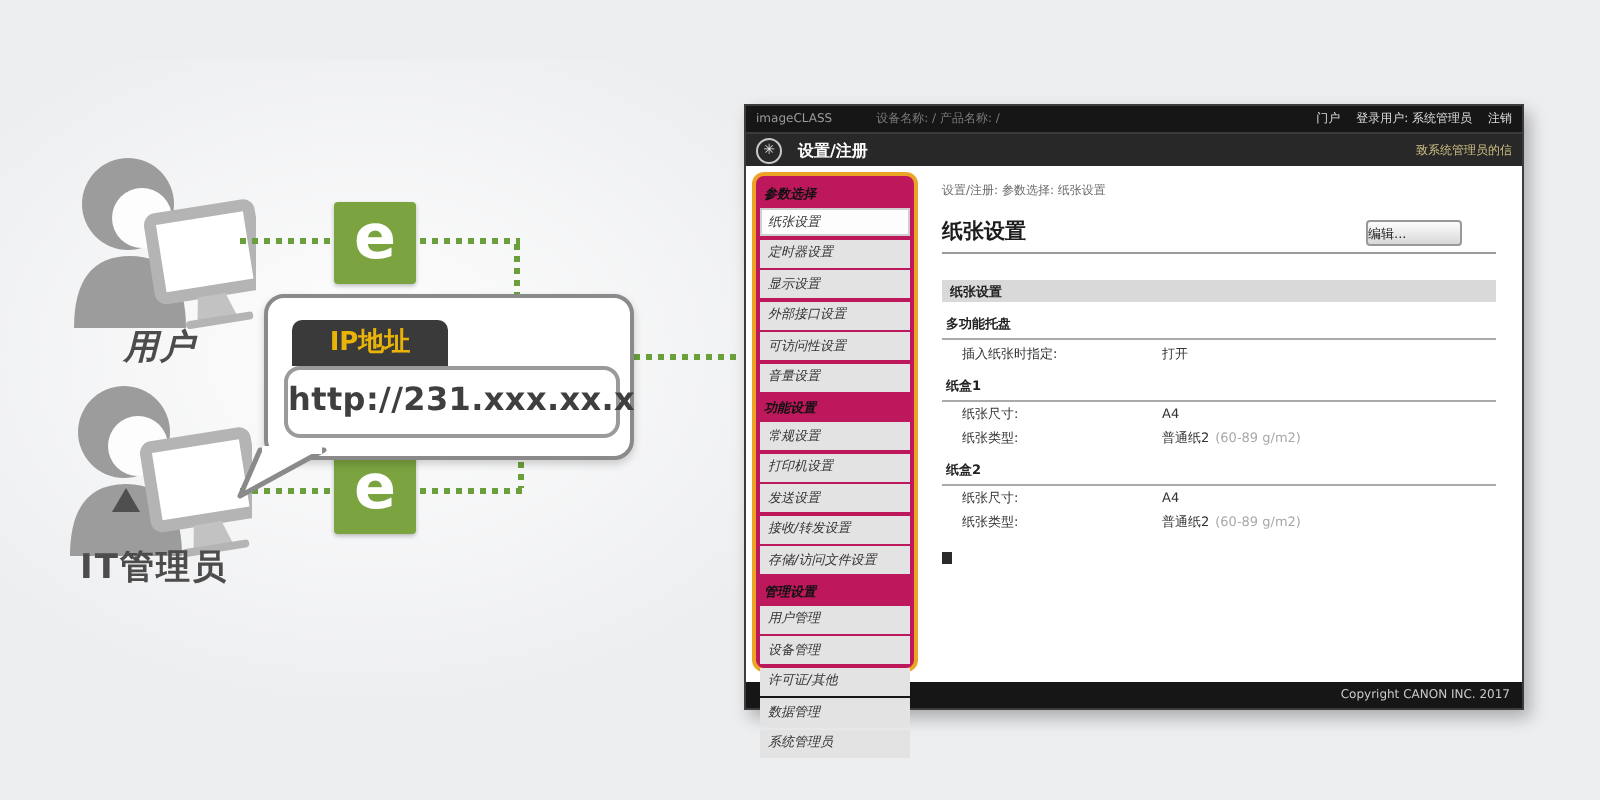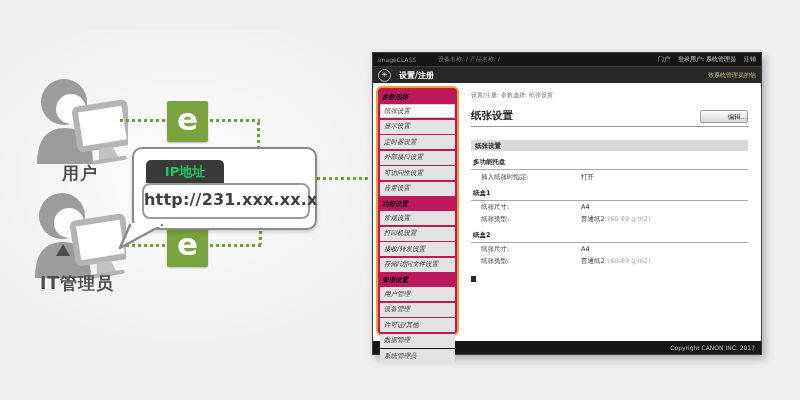--- a/index.html
+++ b/index.html
@@ -15,21 +15,21 @@
          display:flex;align-items:center;justify-content:center;
          box-shadow:0 1px 2px rgba(0,0,0,.25);}
   .e-box span{color:#fff;font-size:31px;font-weight:bold;line-height:1;transform:translateY(-2px);}
   .dot-h{position:absolute;height:3px;}
   .dot-v{position:absolute;width:3px;}
 
   .bubble{position:absolute;left:132px;top:147px;width:181px;height:79px;background:#fff;
           border:2px solid #8a8a8a;border-radius:10px;box-shadow:0 2px 4px rgba(0,0,0,.18);}
   .bubble-tail{position:absolute;left:-16px;top:74px;}
   .bubble-tab{position:absolute;left:12px;top:11px;width:78px;height:23px;border-radius:5px 5px 0 0;
-              color:#22c55e;font-size:13px;font-weight:bold;text-align:center;line-height:23px;}
+              color:#eab308;font-size:13px;font-weight:bold;text-align:center;line-height:23px;}
   .bubble-url{position:absolute;left:8px;top:34px;width:164px;height:32px;background:#fff;
               border:2px solid #9a9a9a;border-radius:8px;text-align:left;
               font-size:16px;font-weight:bold;color:#3f3f3f;line-height:30px;letter-spacing:.2px;}
 
   
   .win{position:absolute;left:372px;top:52px;width:388px;height:301px;background:#fff;
        border:1px solid #3c3c3c;box-shadow:3px 4px 8px rgba(0,0,0,.28);box-sizing:content-box;}
   .bar1{height:13px;background:#161616;display:flex;align-items:center;padding:0 5px;font-size:6px;}
   .bar1 .dev{color:#9a9a9a;}
   .bar1 .devinfo{color:#7a7a7a;margin-left:22px;flex:1;}
@@ -46,23 +46,23 @@
   .side-wrap{width:83px;flex:none;border:2px solid #eca426;border-radius:6px;padding:2px;
              box-sizing:border-box;height:250px;background:#be185d;font-style:italic;}
   .side-header{font-size:6.5px;font-weight:bold;color:#111;padding:3px 2px 2px;}
   .side-item{background:#e3e3e3;margin-bottom:1.5px;padding:2.5px 4px;font-size:6.5px;color:#333;cursor:pointer;}
   .side-item.selected{background:#fdfdfd;border:1px solid #cfcfcf;padding:1.5px 3px;}
 
   .main{flex:1;padding:5px 10px 0 12px;position:relative;}
   .crumb{font-size:6px;color:#6b6b6b;cursor:pointer;}
   .title-row{margin-top:4px;border-bottom:1px solid #9a9a9a;padding-bottom:3px;position:relative;}
   .page-title{font-size:10.5px;font-weight:bold;color:#1d1d1d;}
-  .edit-btn{position:absolute;right:0;top:6px;width:48px;height:13px;
+  .edit-btn{position:absolute;right:17px;top:6px;width:48px;height:13px;
             background:linear-gradient(#fdfdfd,#d8d8d8);border:1px solid #999;border-radius:2px;
-            font-size:6.5px;color:#222;text-align:right;line-height:12px;cursor:pointer;box-sizing:border-box;}
+            font-size:6.5px;color:#222;text-align:left;line-height:12px;cursor:pointer;box-sizing:border-box;}
   .section-bar{margin-top:13px;background:#d9d9d9;font-size:6.5px;font-weight:bold;color:#222;
                padding:2px 4px;height:11px;box-sizing:border-box;}
   .group{margin-top:7px;}
   .group-name{font-size:6.5px;font-weight:bold;color:#222;border-bottom:1px solid #aaa;padding:0 0 2px 2px;}
   .grow{display:flex;padding:2.5px 0 0 10px;font-size:6.5px;color:#333;}
   .grow .lbl{width:100px;flex:none;}
   .grow .note{color:#a9a9a9;margin-left:3px;}
   .page-top-icon{width:5px;height:6px;background:#2a2a2a;margin-top:10px;}
   .footer{height:13px;background:#161616;color:#c9c9c9;font-size:6px;text-align:right;
           line-height:13px;padding-right:6px;box-sizing:border-box;}
@@ -78,21 +78,21 @@
       <circle cx="28" cy="26" r="23" fill="#9c9c9c"></circle>
       <circle cx="35" cy="33" r="15" fill="#fdfdfd"></circle>
       <path d="M1,88 Q1,52 29,52 Q57,52 57,88 Z" fill="#9c9c9c"></path>
       <g transform="rotate(-9 66 54)">
         <rect x="42" y="30" width="50" height="40" rx="3" fill="#fff" stroke="#b4b4b4" stroke-width="6"></rect>
         <path d="M60,72 L74,72 L78,84 L58,84 Z" fill="#c2c2c2"></path>
         <rect x="52" y="83" width="34" height="4" rx="2" fill="#b4b4b4"></rect>
       </g>
     </svg>
   </div>
-  <div class="fig-label" style="left:40px;top:162px;width:80px;">用户</div>
+  <div class="fig-label" style="left:40px;top:162px;width:80px;font-style:italic;">用户</div>
 
   <div class="figure" style="left:34px;top:190px;">
     <svg width="92" height="90">
       <circle cx="28" cy="26" r="23" fill="#9c9c9c"></circle>
       <circle cx="35" cy="33" r="15" fill="#fdfdfd"></circle>
       <path d="M1,88 Q1,52 29,52 Q57,52 57,88 Z" fill="#9c9c9c"></path>
       <path d="M29,54 L22,66 L36,66 Z" fill="#4f4f4f"></path>
       <g transform="rotate(-9 66 54)">
         <rect x="42" y="30" width="50" height="40" rx="3" fill="#fff" stroke="#b4b4b4" stroke-width="6"></rect>
         <path d="M60,72 L74,72 L78,84 L58,84 Z" fill="#c2c2c2"></path>
@@ -138,28 +138,29 @@
     </div>
     <div class="bar2">
       <span class="gear">✳</span>
       <span class="apptitle">设置/注册</span>
       <span class="mail">致系统管理员的信</span>
     </div>
     <div class="content">
       <div class="side-wrap" id="sidebar" style="border-color: rgb(236, 164, 38);">
           <div class="side-header">参数选择</div>
           <div class="side-item selected">纸张设置</div>
+          <div class="side-item">定时器设置</div>
           <div class="side-item">显示设置</div>
-          <div class="side-item">定时器设置</div>
           <div class="side-item">外部接口设置</div>
           <div class="side-item">可访问性设置</div>
           <div class="side-item">音量设置</div>
           <div class="side-header">功能设置</div>
           <div class="side-item">常规设置</div>
           <div class="side-item">打印机设置</div>
+          <div class="side-item">发送设置</div>
           <div class="side-item">接收/转发设置</div>
           <div class="side-item">存储/访问文件设置</div>
           <div class="side-header">管理设置</div>
           <div class="side-item">用户管理</div>
           <div class="side-item">设备管理</div>
           <div class="side-item">许可证/其他</div>
           <div class="side-item">数据管理</div>
           <div class="side-item">系统管理员</div>
         </div>
       <div class="main">

